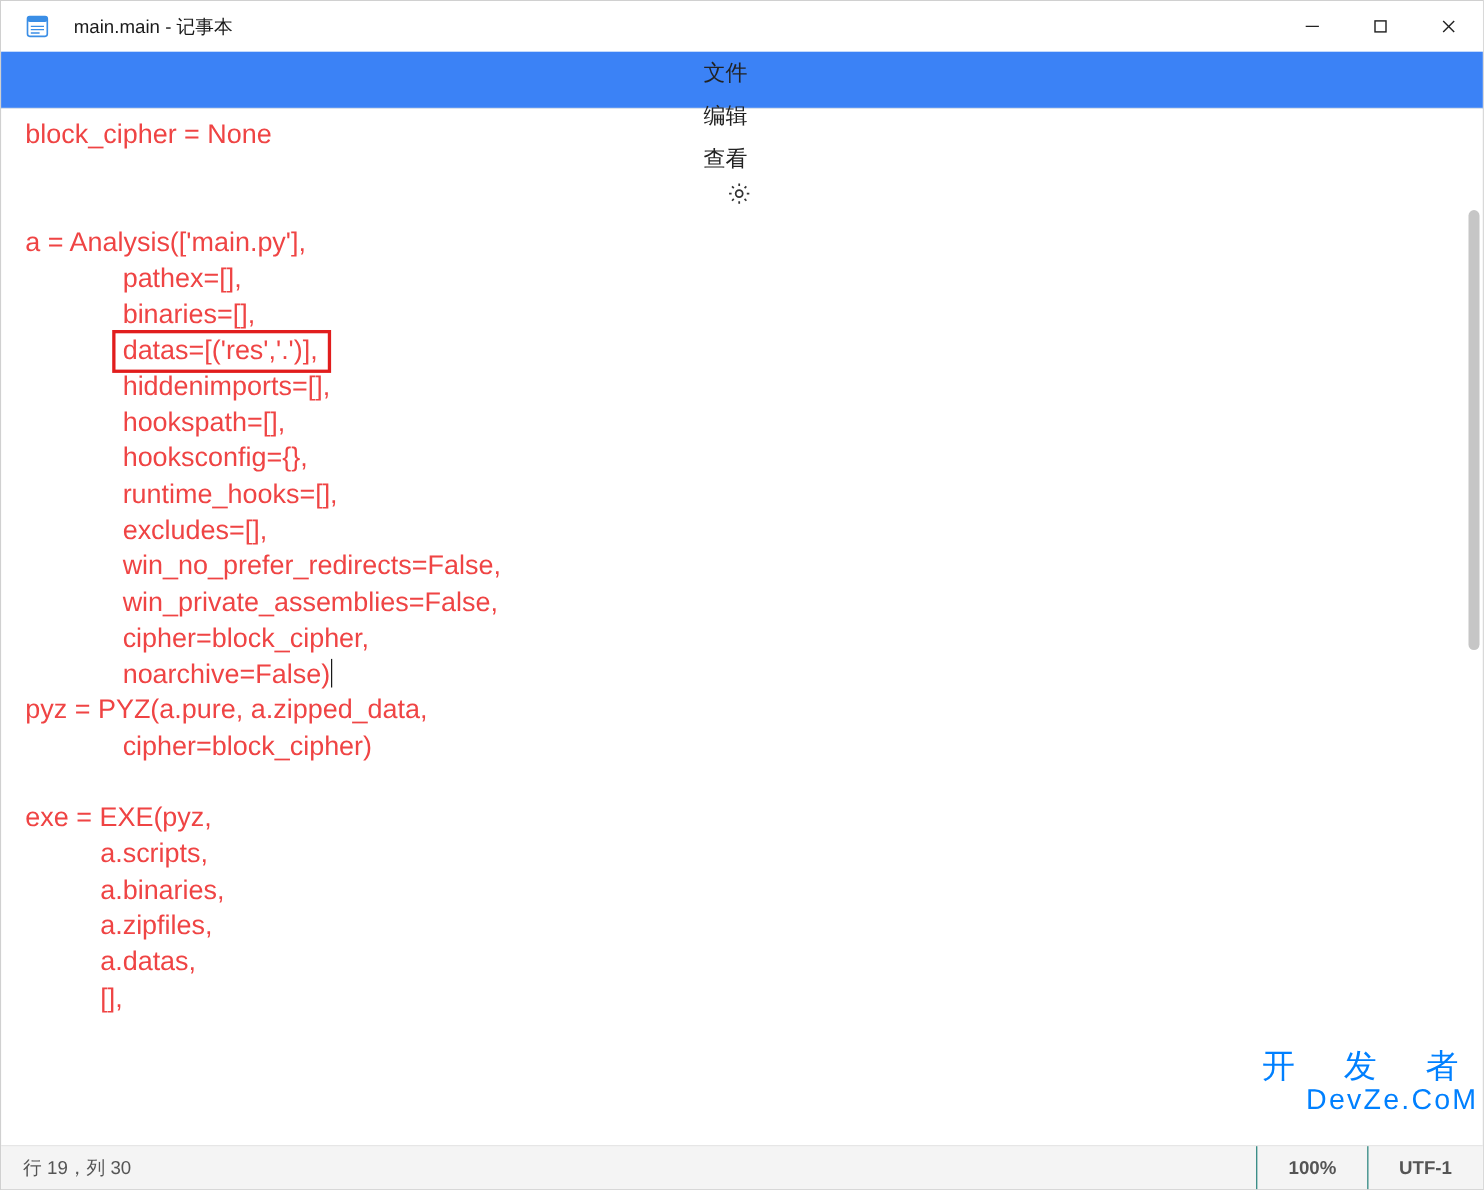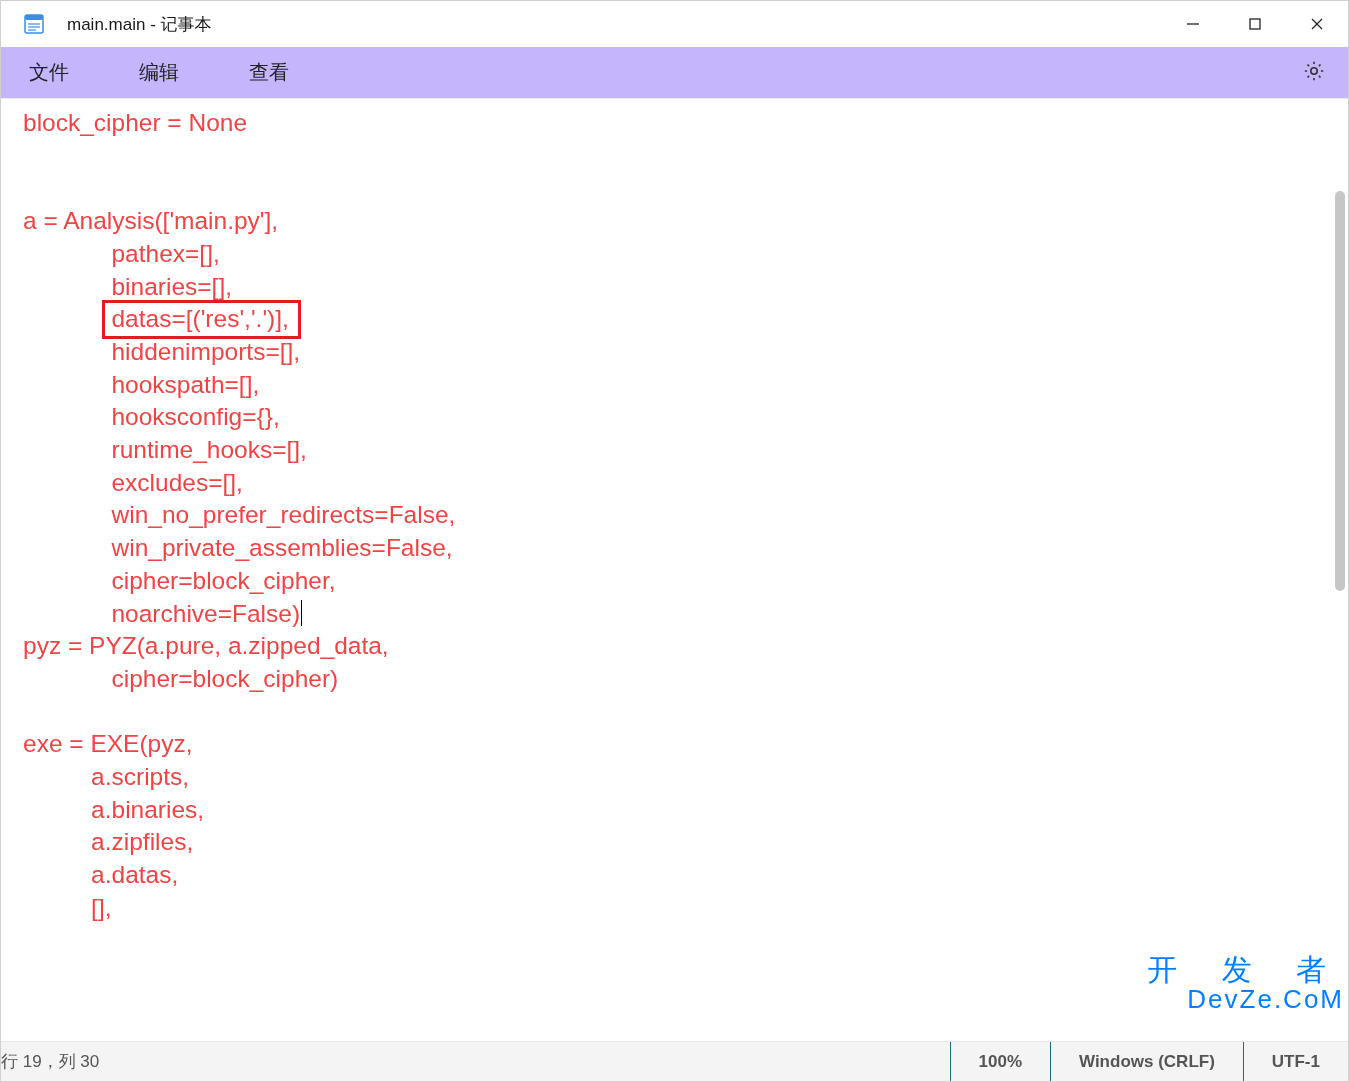--- a/index.html
+++ b/index.html
@@ -4,31 +4,31 @@
 <style>
   * { margin: 0; padding: 0; box-sizing: border-box; }
   html, body { width: 1349px; height: 1082px; font-family: "Segoe UI", Tahoma, sans-serif; background: #ffffff; overflow: hidden; }
   .window { width: 100%; height: 100%; display: flex; flex-direction: column; background: #ffffff; border: 1px solid #d0d0d0; }
   .titlebar { height: 46px; display: flex; align-items: center; background: #ffffff; }
   .titlebar-icon { width: 22px; height: 22px; margin-left: 22px; margin-right: 22px; display:flex; align-items:center; justify-content:center;}
   .titlebar-title { font-size: 17px; color: #1a1a1a; flex: 0 0 auto; }
   .titlebar-spacer { flex: 1; }
   .win-btn { width: 62px; height: 46px; display: flex; align-items: center; justify-content: center; color: #1a1a1a; }
   .win-btn svg { display:block; }
-  .menubar { height: 52px; display: flex; align-items: center; background: #c4b5fd; border-bottom: 1px solid #ececec; padding: 0 8px; }
+  .menubar { height: 52px; display: flex; align-items: center; background: #3b82f6; border-bottom: 1px solid #ececec; padding: 0 8px; flex-direction: column; }
   .menu-item { padding: 6px 20px; font-size: 20px; color: #222; margin-right: 30px; cursor: default; }
   .menu-spacer { flex: 1; }
   .gear-btn { width: 40px; height: 40px; display:flex; align-items:center; justify-content:center; margin-right: 6px; }
   .editor-wrap { flex: 1; position: relative; overflow: hidden; }
   .editor { position:absolute; inset:0; padding: 8px 22px 8px 22px; font-family: "Segoe UI", "Microsoft YaHei", sans-serif; font-size: 24.5px; line-height: 32.7px; color: #ef4444; white-space: pre; overflow-y: auto; overflow-x:auto; }
   .highlight-box { position: absolute; border: 3px solid #e11d1d; pointer-events: none; }
   .scrollbar-v { position:absolute; right:1px; top:2px; width:18px; height:calc(100% - 4px); background:transparent; }
   .scroll-thumb { position:absolute; right:2px; top:90px; width:10px; height:400px; background:#c6c6c6; border-radius:5px; }
   .statusbar { height: 40px; display:flex; align-items:center; background:#f4f4f4; border-top:1px solid #e5e5e5; font-size:17px; color:#555; }
-  .status-left { }
+  .status-left { padding-left: 20px; }
   .status-spacer { flex:1; }
   .status-cell { padding: 0 28px; border-left:1px solid #0f766e; height:100%; display:flex; align-items:center;font-weight:bold; }
   .watermark { position:absolute; right:4px; bottom:28px; font-family: "Microsoft YaHei", sans-serif; font-weight:300; color:#0080ff; text-align:right; line-height:1.05; pointer-events:none; }
   .watermark .wm-top { font-size:30px; letter-spacing:18px; display:block;margin-left:15px; }
   .watermark .wm-bot { font-size:26px; letter-spacing:2px; display:block; font-family: "Segoe UI", sans-serif; text-align: right; }
   .caret { display:inline-block; width:1px; height:26px; background:#000; vertical-align:-4px; margin-left:1px; }
 </style>
 </head>
 <body>
 
@@ -113,17 +113,16 @@
     <div class="watermark">
       <span class="wm-top">开 发 者</span>
       <span class="wm-bot">DevZe.CoM</span>
     </div>
   </div>
 
   <div class="statusbar">
     <div class="status-left">行 19，列 30</div>
     <div class="status-spacer"></div>
     <div class="status-cell">100%</div>
-    <div class="status-cell">Windows (CRLF)</div>
     <div class="status-cell">UTF-1</div>
   </div>
 
 </div>
 
 </body></html>

